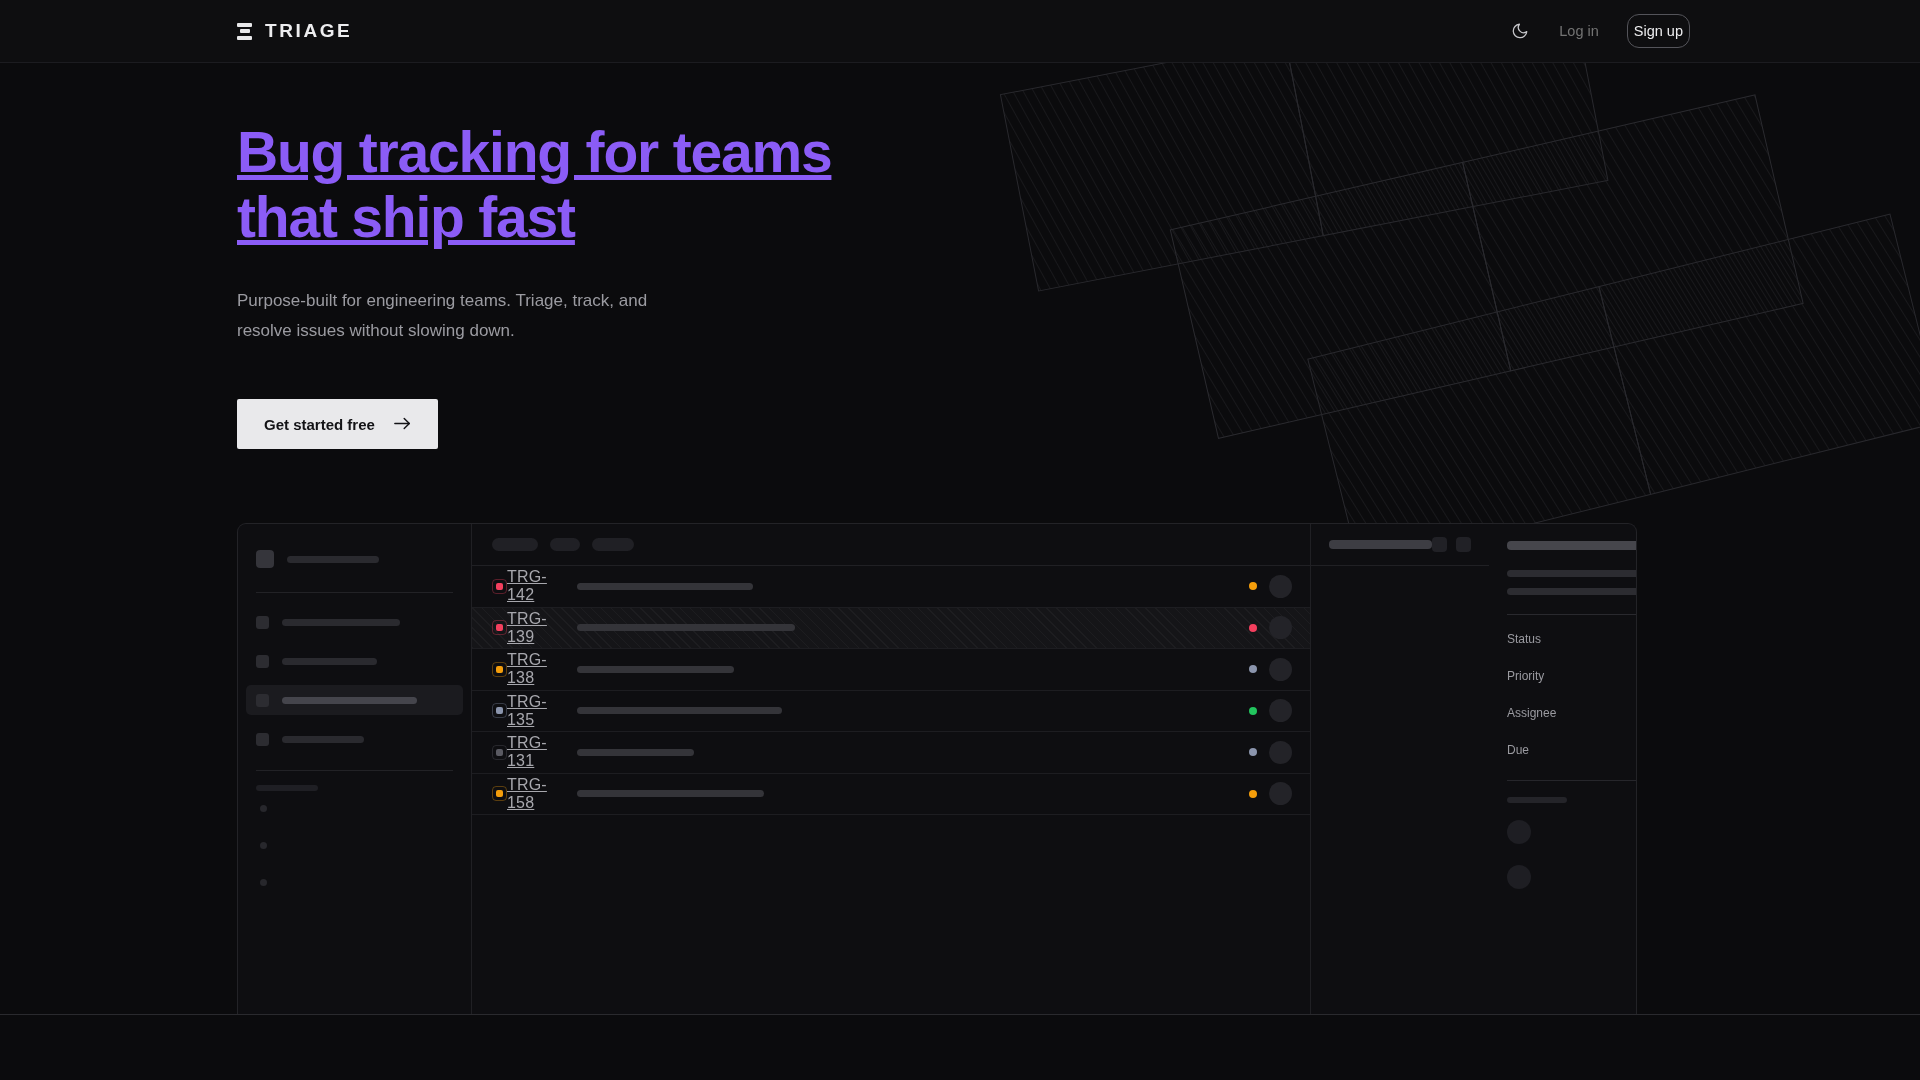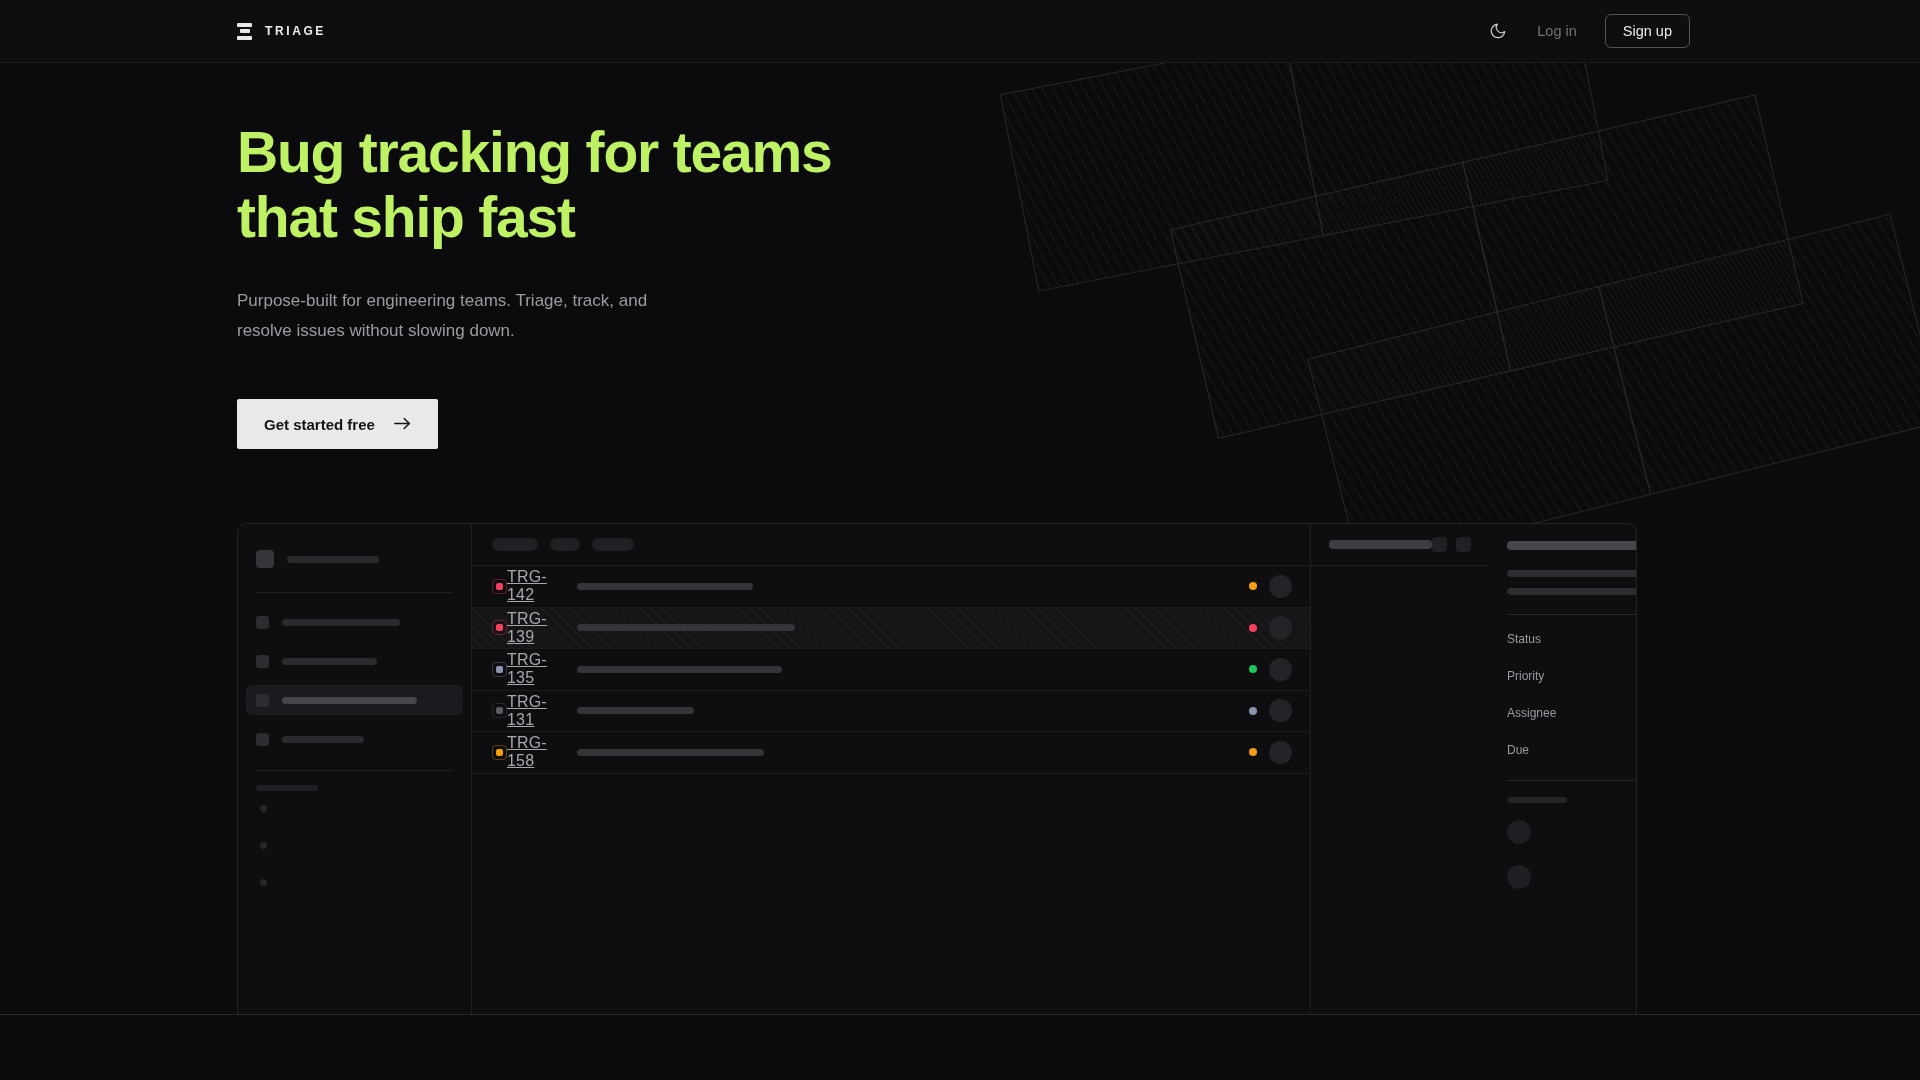--- a/index.html
+++ b/index.html
@@ -22,36 +22,36 @@
     display:flex; align-items:center;
     z-index:5;
   }
   .brand { position:absolute; left:237px; display:flex; align-items:center; gap:13px; }
   .brand-mark { width:15px; height:17px; display:flex; flex-direction:column; justify-content:space-between; }
   .brand-mark i { display:block; height:4px; background:#e8e8ea; border-radius:1px; }
   .brand-mark i:nth-child(1){ width:15px; }
   .brand-mark i:nth-child(2){ width:10px; margin-left:3px; }
   .brand-mark i:nth-child(3){ width:15px; }
   .brand-name {
-    font-size:12px; letter-spacing:2.6px; font-weight:700; color:#ededef;
+    font-size:19px; letter-spacing:2.6px; font-weight:700; color:#ededef;
   }
   .header-right { position:absolute; right:230px; display:flex; align-items:center; gap:28px; }
   .moon-btn { width:22px; height:22px; display:flex; align-items:center; justify-content:center; cursor:pointer; }
   .login-link { font-size:14.5px; color:#737373; cursor:pointer; }
   .signup-btn {
-    font-size:14.5px; color:#ededef; padding:8px 17px;
-    border:1px solid #54545a; background:transparent; border-radius:6px; cursor:pointer;
+    font-size:14.5px; color:#ededef; padding:8px 6px;
+    border:1px solid #54545a; background:transparent; border-radius:12px; cursor:pointer;
     font-family:"Liberation Sans", sans-serif;
   }
 
   
   .hero { position:absolute; left:237px; top:120px; z-index:3; }
   .hero h1 {
-    font-size:57px; line-height:65px; font-weight:700; color:#bef264;
-    letter-spacing:-1.2px; white-space:pre-line;
+    font-size:57px; line-height:65px; font-weight:700; color:#8b5cf6;
+    letter-spacing:-1.2px; white-space:pre-line;text-decoration:underline;
   }
   .hero p {
     margin-top:36px; font-size:17px; line-height:30px; color:#9b9ba1; max-width:480px;
     white-space:pre-line;
   }
   .cta {
     margin-top:53px; display:inline-flex; align-items:center; gap:19px;
     background:#e9e9eb; color:#131316;
     padding:0 27px; height:50px; border:none; border-radius:2px;
     font-size:15px; font-weight:700; cursor:pointer;
@@ -241,20 +241,31 @@
               <i style="background:#f43f5e"></i>
             </span>
             <span class="rid">TRG-139</span>
             <span class="tbar" style="width:218px"></span>
             <span class="row-right">
               <span class="st-dot" style="background:#f43f5e"></span>
               <span class="avatar"></span>
             </span>
           </div>
           <div class="row">
+            <span class="pri" style="border:1px solid #f59e0b55">
+              <i style="background:#f59e0b"></i>
+            </span>
+            <span class="rid">TRG-138</span>
+            <span class="tbar" style="width:157px"></span>
+            <span class="row-right">
+              <span class="st-dot" style="background:#8b95ad"></span>
+              <span class="avatar"></span>
+            </span>
+          </div>
+          <div class="row">
             <span class="pri" style="border:1px solid #8b95ad55">
               <i style="background:#8b95ad"></i>
             </span>
             <span class="rid">TRG-135</span>
             <span class="tbar" style="width:205px"></span>
             <span class="row-right">
               <span class="st-dot" style="background:#22c55e"></span>
               <span class="avatar"></span>
             </span>
           </div>

